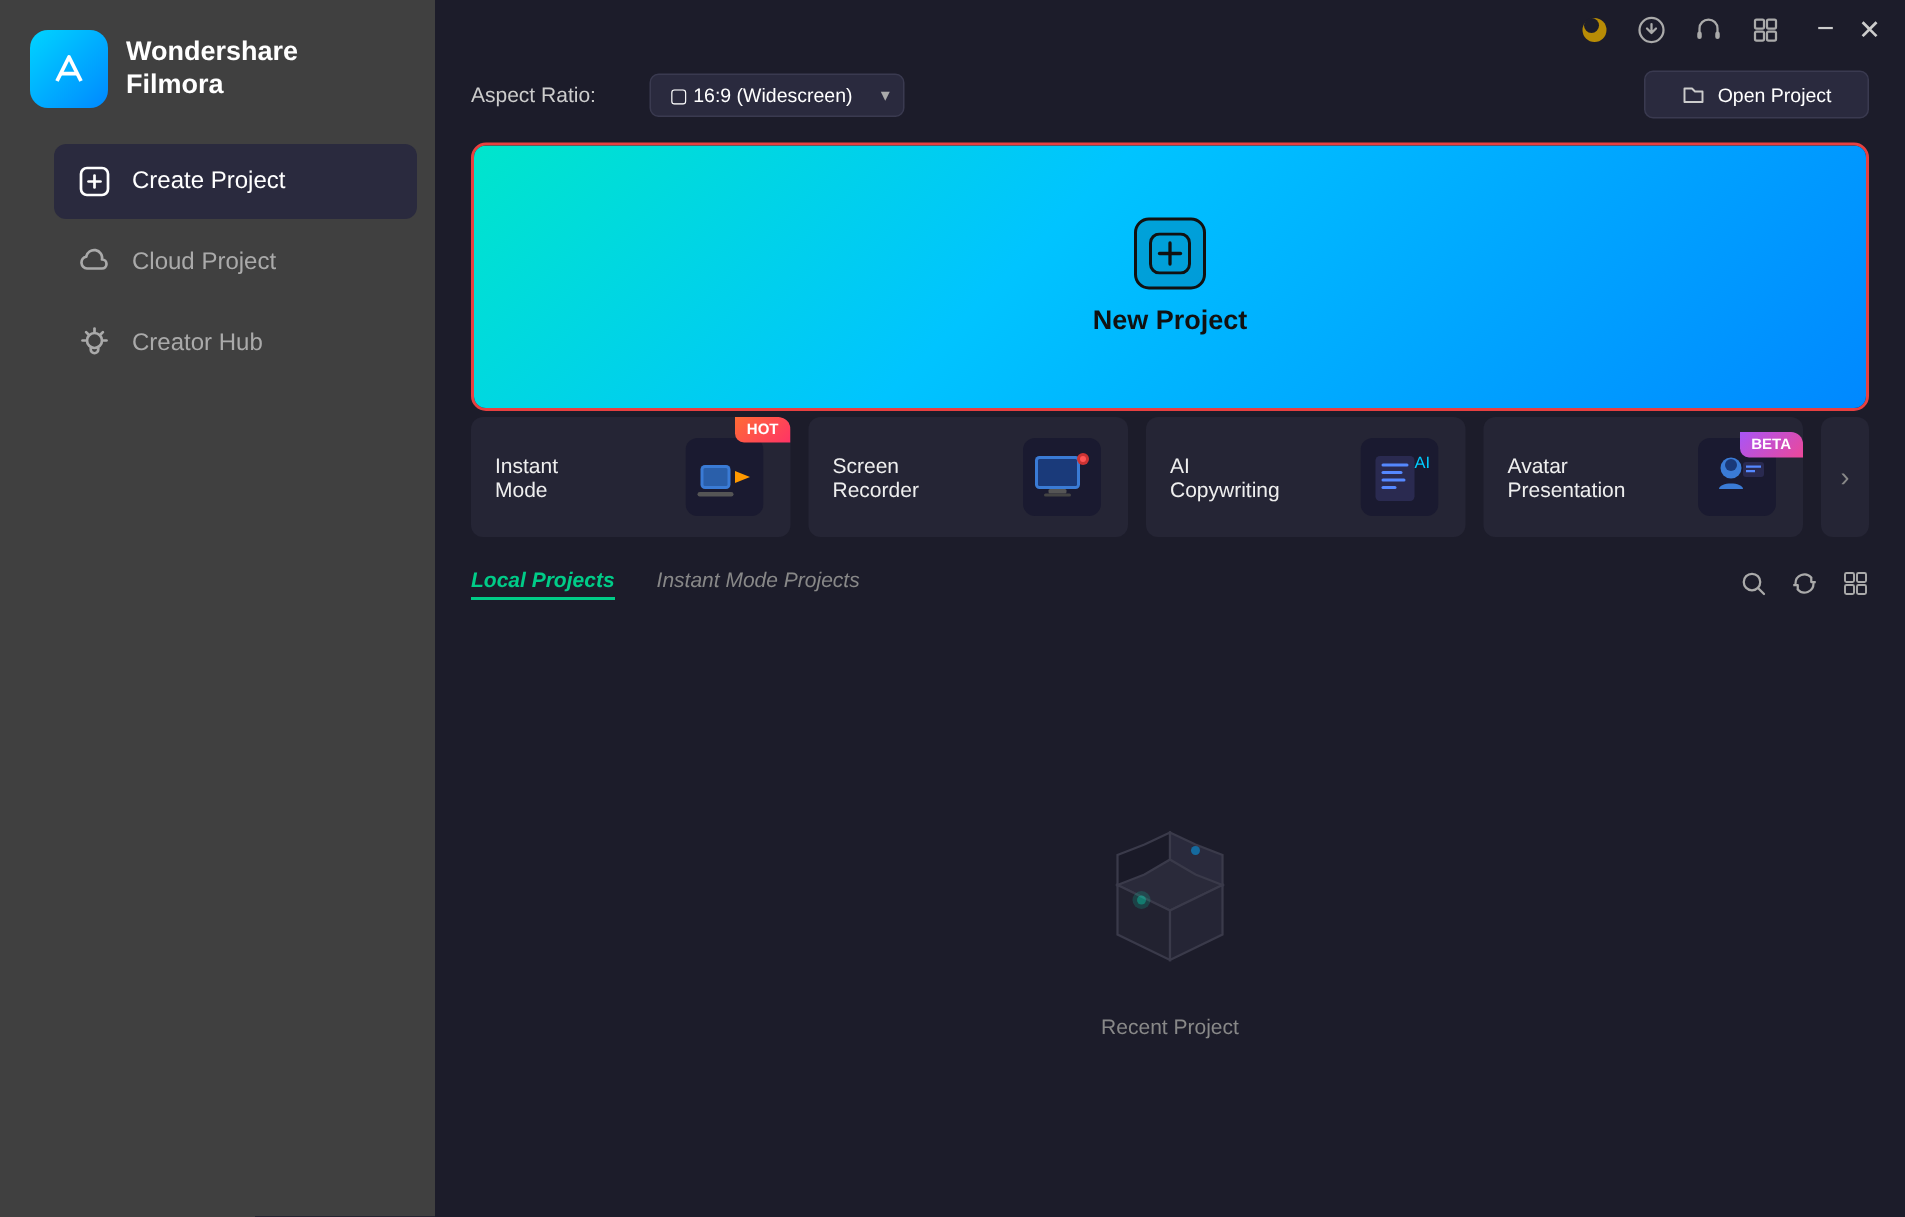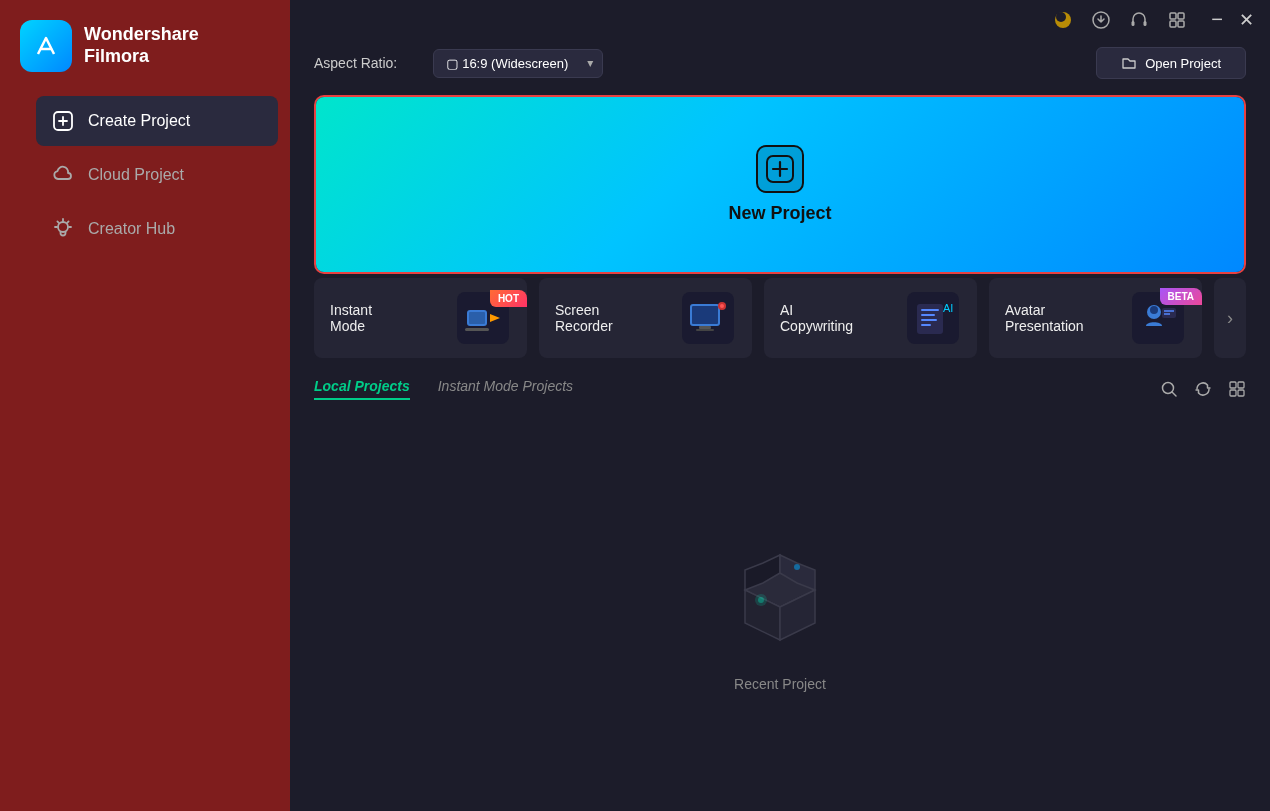--- a/index.html
+++ b/index.html
@@ -10,21 +10,21 @@
       font-family: -apple-system, BlinkMacSystemFont, 'Segoe UI', sans-serif;
       display: flex;
       overflow: hidden;
       color: #fff;
     }
 
     
     .sidebar {
       width: 290px;
       min-width: 290px;
-      background: #7f1d1d;
+      background: #404040;
       display: flex;
       flex-direction: column;
       padding: 0;
       height: 100%;
     }
 
     .sidebar-logo {
       display: flex;
       align-items: center;
       gap: 12px;
@@ -289,21 +289,21 @@
       height: 56px;
       border-radius: 6px;
       display: flex;
       align-items: center;
       justify-content: center;
       font-size: 28px;
     }
 
     .badge-hot {
       position: absolute;
-      top: 12px;
+      top: 0;
       right: 0;
       background: linear-gradient(135deg, #ff6b35, #ff3366);
       color: #fff;
       font-size: 10px;
       font-weight: 700;
       padding: 3px 8px;
       border-bottom-left-radius: 6px;
       border-top-right-radius: 8px;
     }
 

